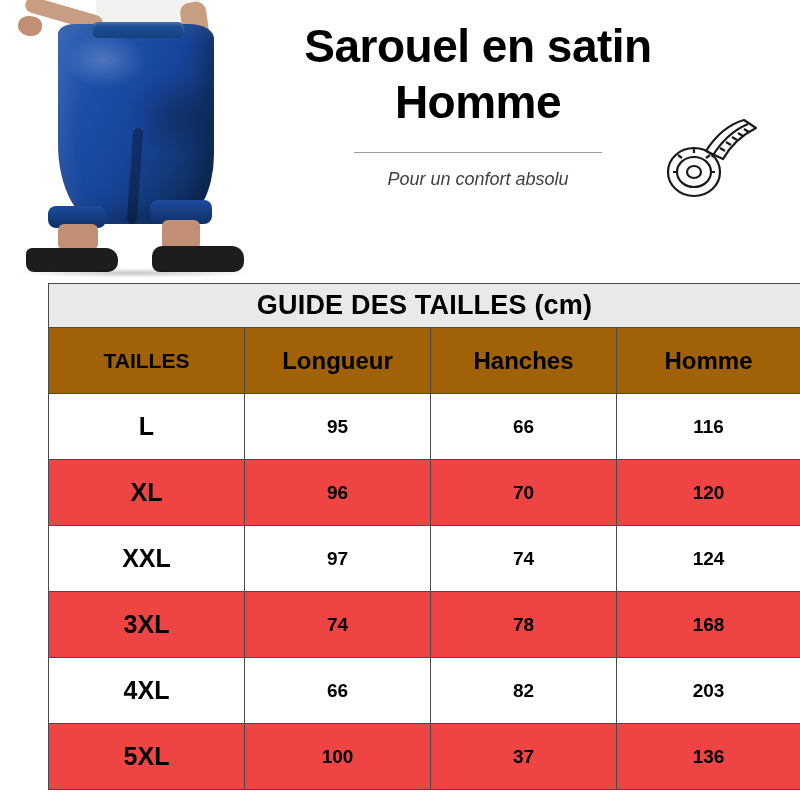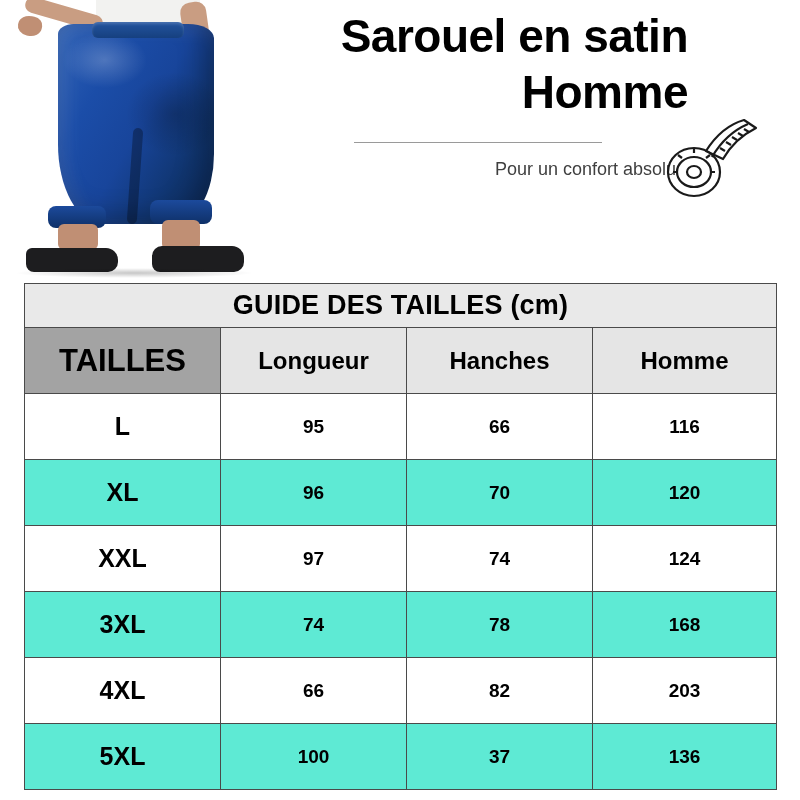--- a/index.html
+++ b/index.html
@@ -136,94 +136,96 @@
   .ph-shadow {
     position: absolute;
     left: 14px; top: 268px;
     width: 240px; height: 10px;
     background: radial-gradient(ellipse at center, rgba(0,0,0,.22), rgba(0,0,0,0) 70%);
   }
 
   
   .titleblock {
     position: absolute;
-    left: 268px; top: 8px;
+    left: 268px; top: 18px;
     width: 420px;
-    text-align: right;
+    text-align: center;
   }
   .title {
     font-size: 46px;
     line-height: 1.22;
     font-weight: bold;
     color: #000000;
     letter-spacing: -0.5px;
     margin: 0;
   }
   .rule {
     width: 248px; height: 1px;
     background: #9a9a9a;
     margin: 22px auto 16px auto;
   }
   .subtitle {
     font-size: 18px;
     color: #3f3f3f;
     margin: 12px;
+    font-style: italic;
   }
 
   
   .tape {
     position: absolute;
     left: 660px; top: 110px;
     width: 104px; height: 104px;
   }
 
   
   .tablewrap {
     position: absolute;
     left: 24px; top: 283px;
     width: 752px;
   }
   table.guide {
     width: 752px;
     border-collapse: collapse;
     table-layout: fixed;
+    margin-left: 24px;
   }
   table.guide col.c1 { width: 196px; }
   table.guide col.c2 { width: 186px; }
   table.guide col.c3 { width: 186px; }
   table.guide col.c4 { width: 184px; }
 
   .guide th, .guide td {
     border: 1px solid #4a4a4a;
     text-align: center;
     color: #000;
     font-weight: bold;
   }
   .banner {
     background: #e9e9e9;
     font-size: 27px;
     height: 44px;
     letter-spacing: .2px;
   }
   .hdr-size {
-    background: #a3a3a3;
-    font-size: 31px;
+    background: #a16207;
+    font-size: 21px;
     height: 66px;
   }
   .hdr-col {
-    background: #e5e5e5;
+    background: #a16207;
     font-size: 24px;
     height: 66px;
   }
   .guide tbody td {
     font-size: 19px;
     height: 66px;
   }
   .guide tbody tr.odd td { background: #ffffff; }
-  .guide tbody tr.even td { background: #5eead4; }
+  .guide tbody tr.even td { background: #ef4444; }
   .guide tbody td.sz { font-size: 25px; }
 </style>
 </head>
 <body>
 
 <div id="page">
 
   <div class="hero">
 
     <div class="photo">

